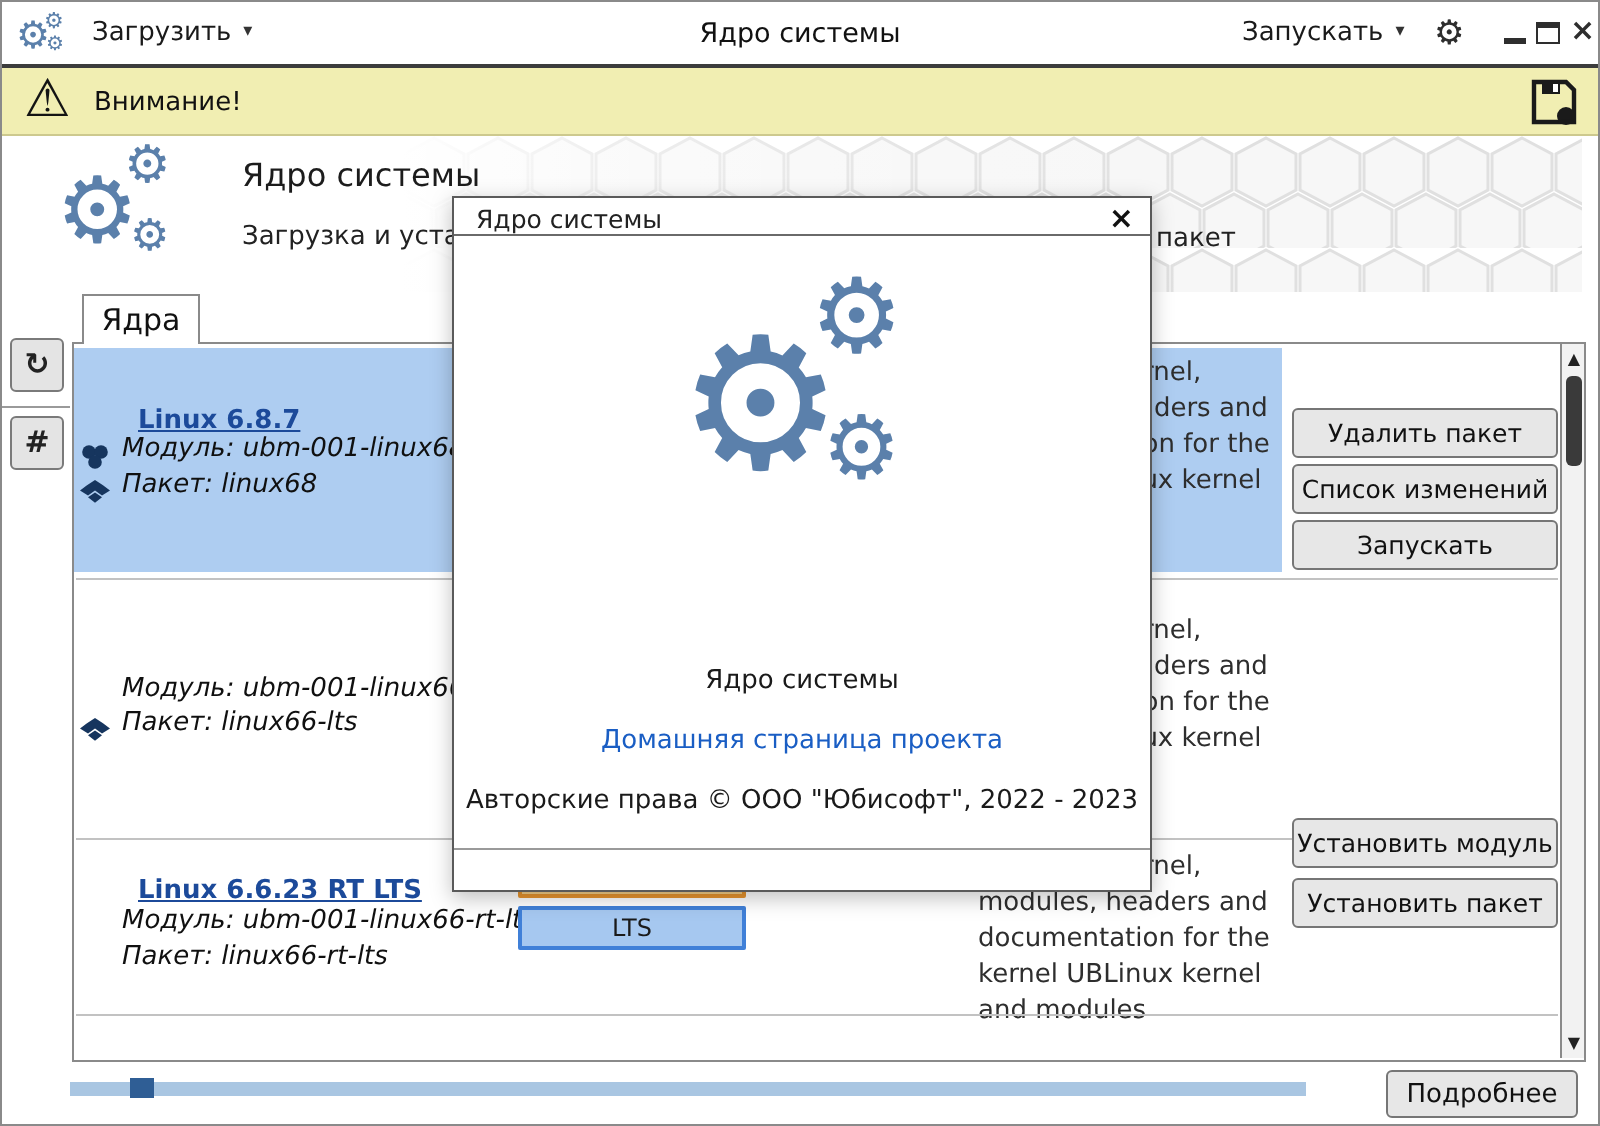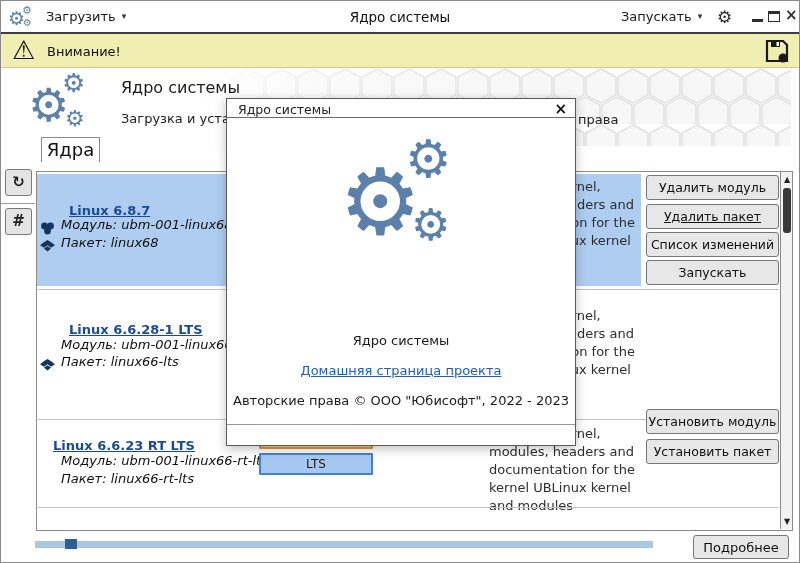--- a/index.html
+++ b/index.html
@@ -36,21 +36,21 @@
   .hexfade { position:absolute; left:200px; top:0; width:590px; height:78px; background:linear-gradient(90deg,#fff 0%, rgba(255,255,255,0.45) 18%, rgba(255,255,255,0.15) 45%, rgba(255,255,255,0) 70%); }
   .logo { position:absolute; left:27px; top:2px; width:66px; height:66px; }
   .logo .g1 { font-size:46px; left:0; top:12px; }
   .logo .g2 { font-size:26px; left:34px; top:0; }
   .logo .g3 { font-size:22px; left:37px; top:38px; }
   .hd-title { position:absolute; left:120px; top:10px; font-size:16px; color:#1c1c1c; }
   .hd-sub-left { position:absolute; left:120px; top:43px; font-size:13px; color:#222; }
   .hd-sub-right { position:absolute; left:577px; top:44px; font-size:13px; color:#222; }
 
   
-  .tab { position:absolute; top:136px; height:25px; font-size:18px; color:#111; text-align:center; line-height:24px; }
+  .tab { position:absolute; top:146px; height:25px; font-size:15px; color:#111; text-align:center; line-height:24px; }
   .tab-active { left:40px; width:59px; background:#fff; border:1px solid #8a8a8a; border-bottom:none; z-index:5; }
   .tab-idle { left:99px; width:83px; height:24px; background:#e2e2e2; border:1px solid #9a9a9a; border-bottom:none; }
 
   
   .side-btn { position:absolute; left:4px; width:27px; height:27px; background:#e4e4e4; border:1px solid #7a7a7a; border-radius:3px; text-align:center; font-size:15px; font-weight:bold; color:#222; line-height:25px; }
   .side-refresh { top:168px; }
   .side-hash { top:207px; }
   .side-divider { position:absolute; left:0; top:202px; width:34px; height:1px; background:#9a9a9a; }
 
   
@@ -83,21 +83,21 @@
   .dialog { position:absolute; left:225px; top:97px; width:350px; height:348px; background:#fff; border:1px solid #5a5a5a; box-shadow:0 3px 10px rgba(0,0,0,0.25); z-index:50; }
   .dlg-titlebar { position:absolute; left:0; top:0; width:100%; height:19px; border-bottom:1px solid #6a6a6a; }
   .dlg-title { position:absolute; left:11px; top:3px; font-size:12.5px; color:#222; }
   .dlg-close { position:absolute; right:8px; top:1px; font-size:15px; font-weight:bold; color:#111; cursor:default; }
   .dlg-logo { position:absolute; left:112px; top:34px; width:130px; height:128px; }
   .dlg-logo .g1 { font-size:92px; left:0; top:24px; }
   .dlg-logo .g2 { font-size:52px; left:66px; top:0; }
   .dlg-logo .g3 { font-size:44px; left:72px; top:70px; }
   .dlg-line { position:absolute; left:0; width:100%; text-align:center; font-size:13px; color:#1a1a1a; }
   .dlg-app { top:170px; } .dlg-ver { top:202px; } .dlg-desc { top:234px; }
-  .dlg-link { top:264px; color:#1a5ec4; text-decoration:underline; }
+  .dlg-link { top:264px; color:#1a5ec4; }
   .dlg-copy { top:294px; }
   .dlg-sep { position:absolute; left:0; top:325px; width:100%; height:1px; background:#9a9a9a; }
 </style>
 </head>
 <body>
 
 <div class="window">
 
   <div class="titlebar">
     <span class="app-gears">
@@ -146,21 +146,21 @@
       </svg>
     </div>
     <div class="hexfade"></div>
     <span class="logo">
       <span class="gear g1">⚙</span>
       <span class="gear g2">⚙</span>
       <span class="gear g3">⚙</span>
     </span>
     <div class="hd-title">Ядро системы</div>
     <div class="hd-sub-left">Загрузка и уста</div>
-    <div class="hd-sub-right">права</div>
+    <div class="hd-sub-right">пакет</div>
   </div>
 
   <div class="tab tab-active">Ядра</div>
 
   <div class="side-btn side-refresh">↻</div>
   <div class="side-divider"></div>
   <div class="side-btn side-hash">#</div>
 
   <div class="panel"></div>
 
@@ -178,42 +178,40 @@
     <svg width="15" height="13" viewBox="0 0 15 13">
         <path d="M7.5 0 L3.5 2.6 7.5 5.2 11.5 2.6 Z M3.5 2.6 L0 5.2 4 7.8 7.5 5.2 Z M11.5 2.6 L15 5.2 11 7.8 7.5 5.2 Z M4 8.6 L7.5 6.2 11 8.6 7.5 11.4 Z" fill="#16355e"></path>
       </svg>
   </span>
   <div class="kmeta" style="left:60px; top:234px;">Пакет: linux68</div>
   <div class="kdesc" style="top:177px;">The Linux kernel,
 modules, headers and
 documentation for the
 kernel UBLinux kernel
 and modules</div>
-  <button class="act-btn" style="top:174px;">Удалить модуль</button>
-  <button class="act-btn" style="top:203px;text-decoration:underline;">Удалить пакет</button>
+  <button class="act-btn" style="top:203px;">Удалить пакет</button>
   <button class="act-btn" style="top:259px;">Запускать</button>
   <button class="act-btn" style="top:231px;">Список изменений</button>
   <div class="sep sep1"></div>
 
-  <a class="kname" style="left:68px; top:321px;">Linux 6.6.28-1 LTS</a>
   <div class="kmeta" style="left:60px; top:336px;">Модуль: ubm-001-linux66-lts</div>
   <span class="kicon" style="top:356px;">
     <svg width="15" height="13" viewBox="0 0 15 13">
         <path d="M7.5 0 L3.5 2.6 7.5 5.2 11.5 2.6 Z M3.5 2.6 L0 5.2 4 7.8 7.5 5.2 Z M11.5 2.6 L15 5.2 11 7.8 7.5 5.2 Z M4 8.6 L7.5 6.2 11 8.6 7.5 11.4 Z" fill="#16355e"></path>
       </svg>
   </span>
   <div class="kmeta" style="left:60px; top:353px;">Пакет: linux66-lts</div>
   <div class="kdesc" style="top:306px;">The Linux kernel,
 modules, headers and
 documentation for the
 kernel UBLinux kernel
 and modules</div>
   <div class="sep sep2"></div>
 
-  <a class="kname" style="left:52px; top:437px;">Linux 6.6.23 RT LTS</a>
+  <a class="kname" style="left:68px; top:437px;">Linux 6.6.23 RT LTS</a>
   <div class="kmeta" style="left:60px; top:452px;">Модуль: ubm-001-linux66-rt-lts</div>
   <div class="kmeta" style="left:60px; top:470px;">Пакет: linux66-rt-lts</div>
   <div class="badge badge-hidden"></div>
   <div class="badge badge-lts">LTS</div>
   <div class="kdesc" style="top:424px;">The Linux kernel,
 modules, headers and
 documentation for the
 kernel UBLinux kernel
 and modules</div>
   <button class="push-btn" style="top:408px;">Установить модуль</button>

